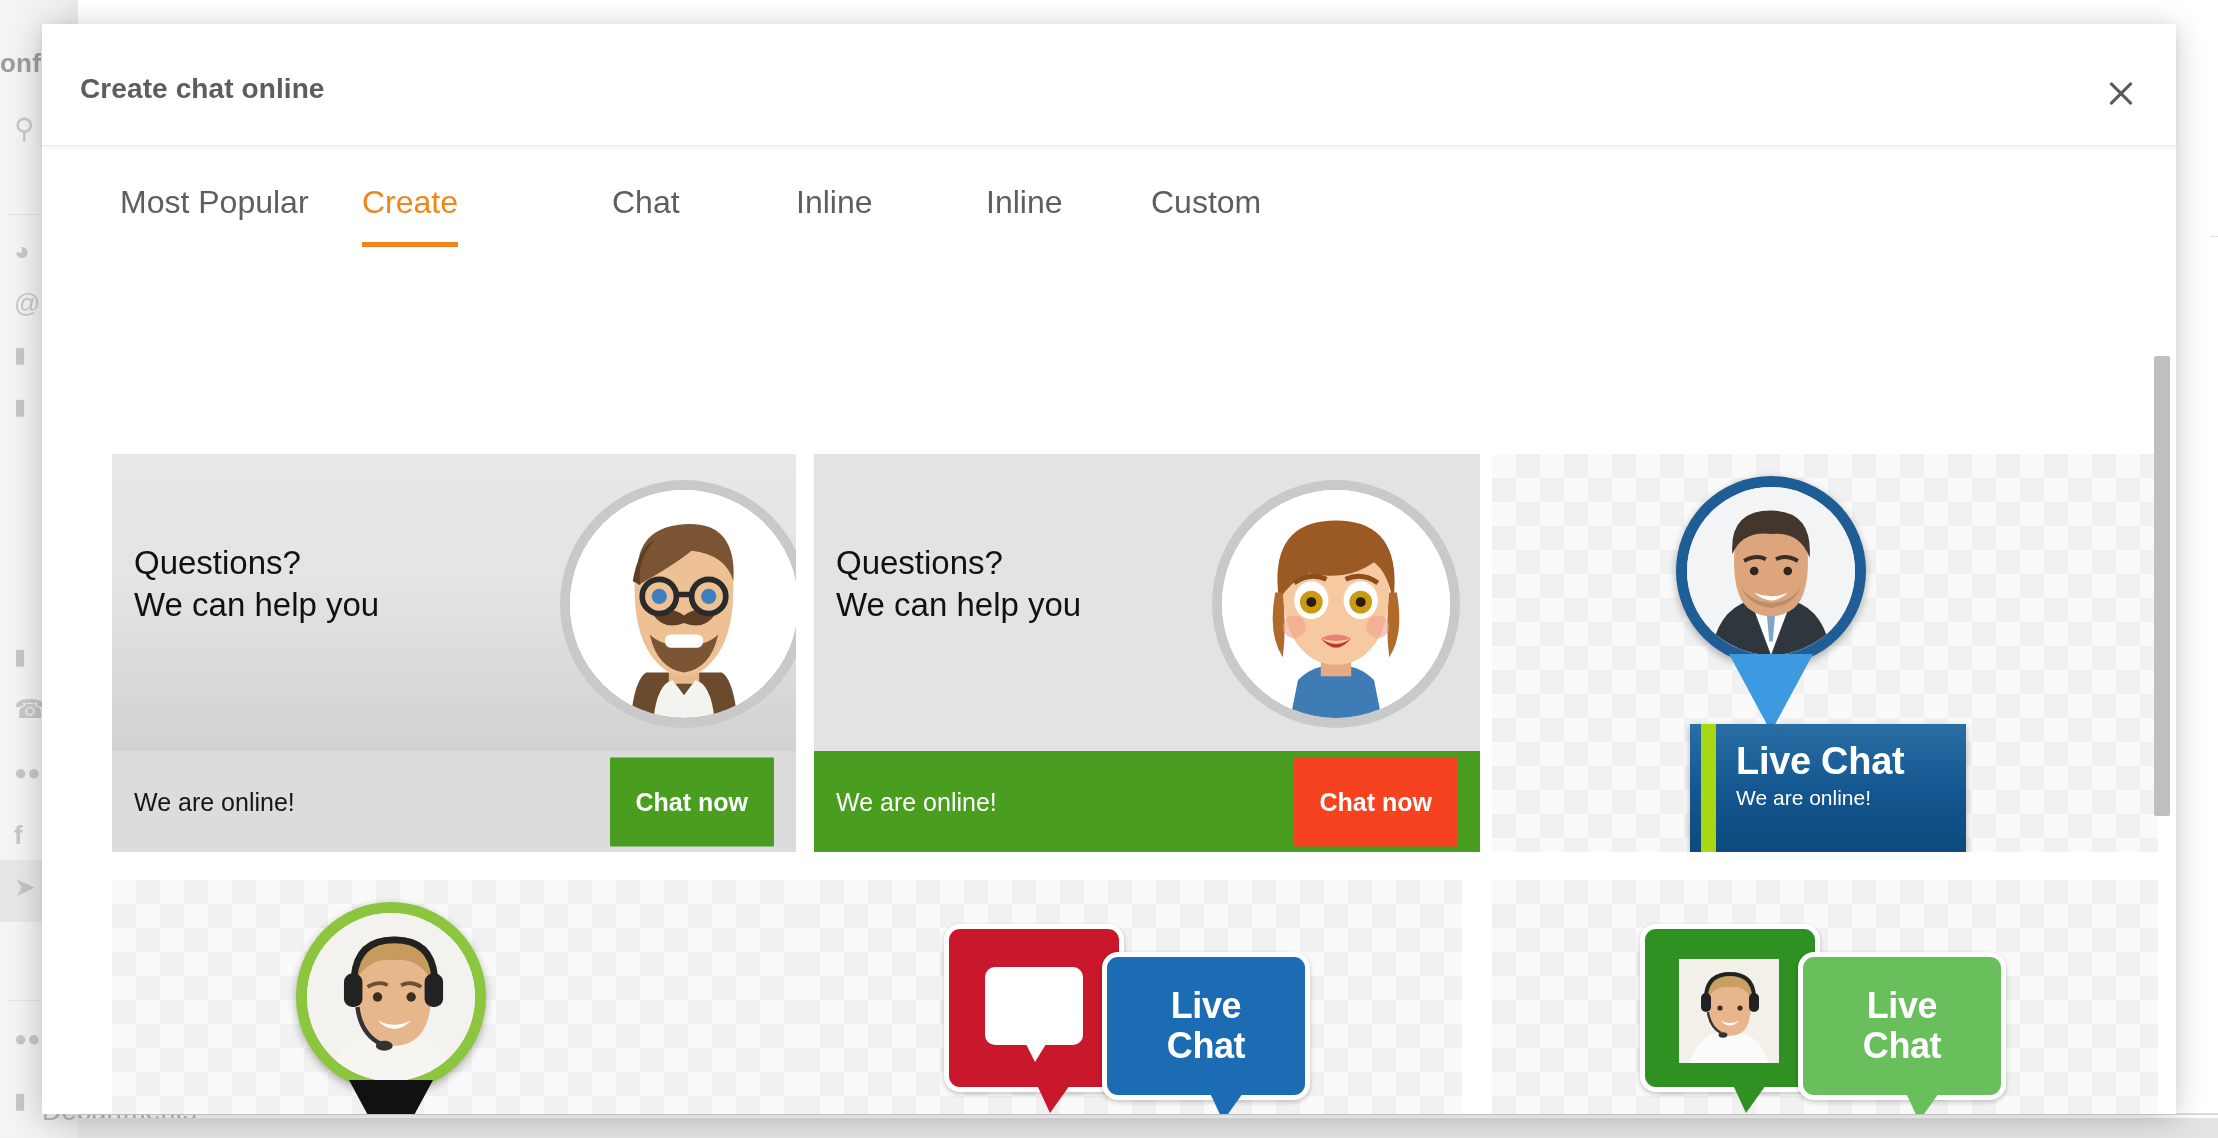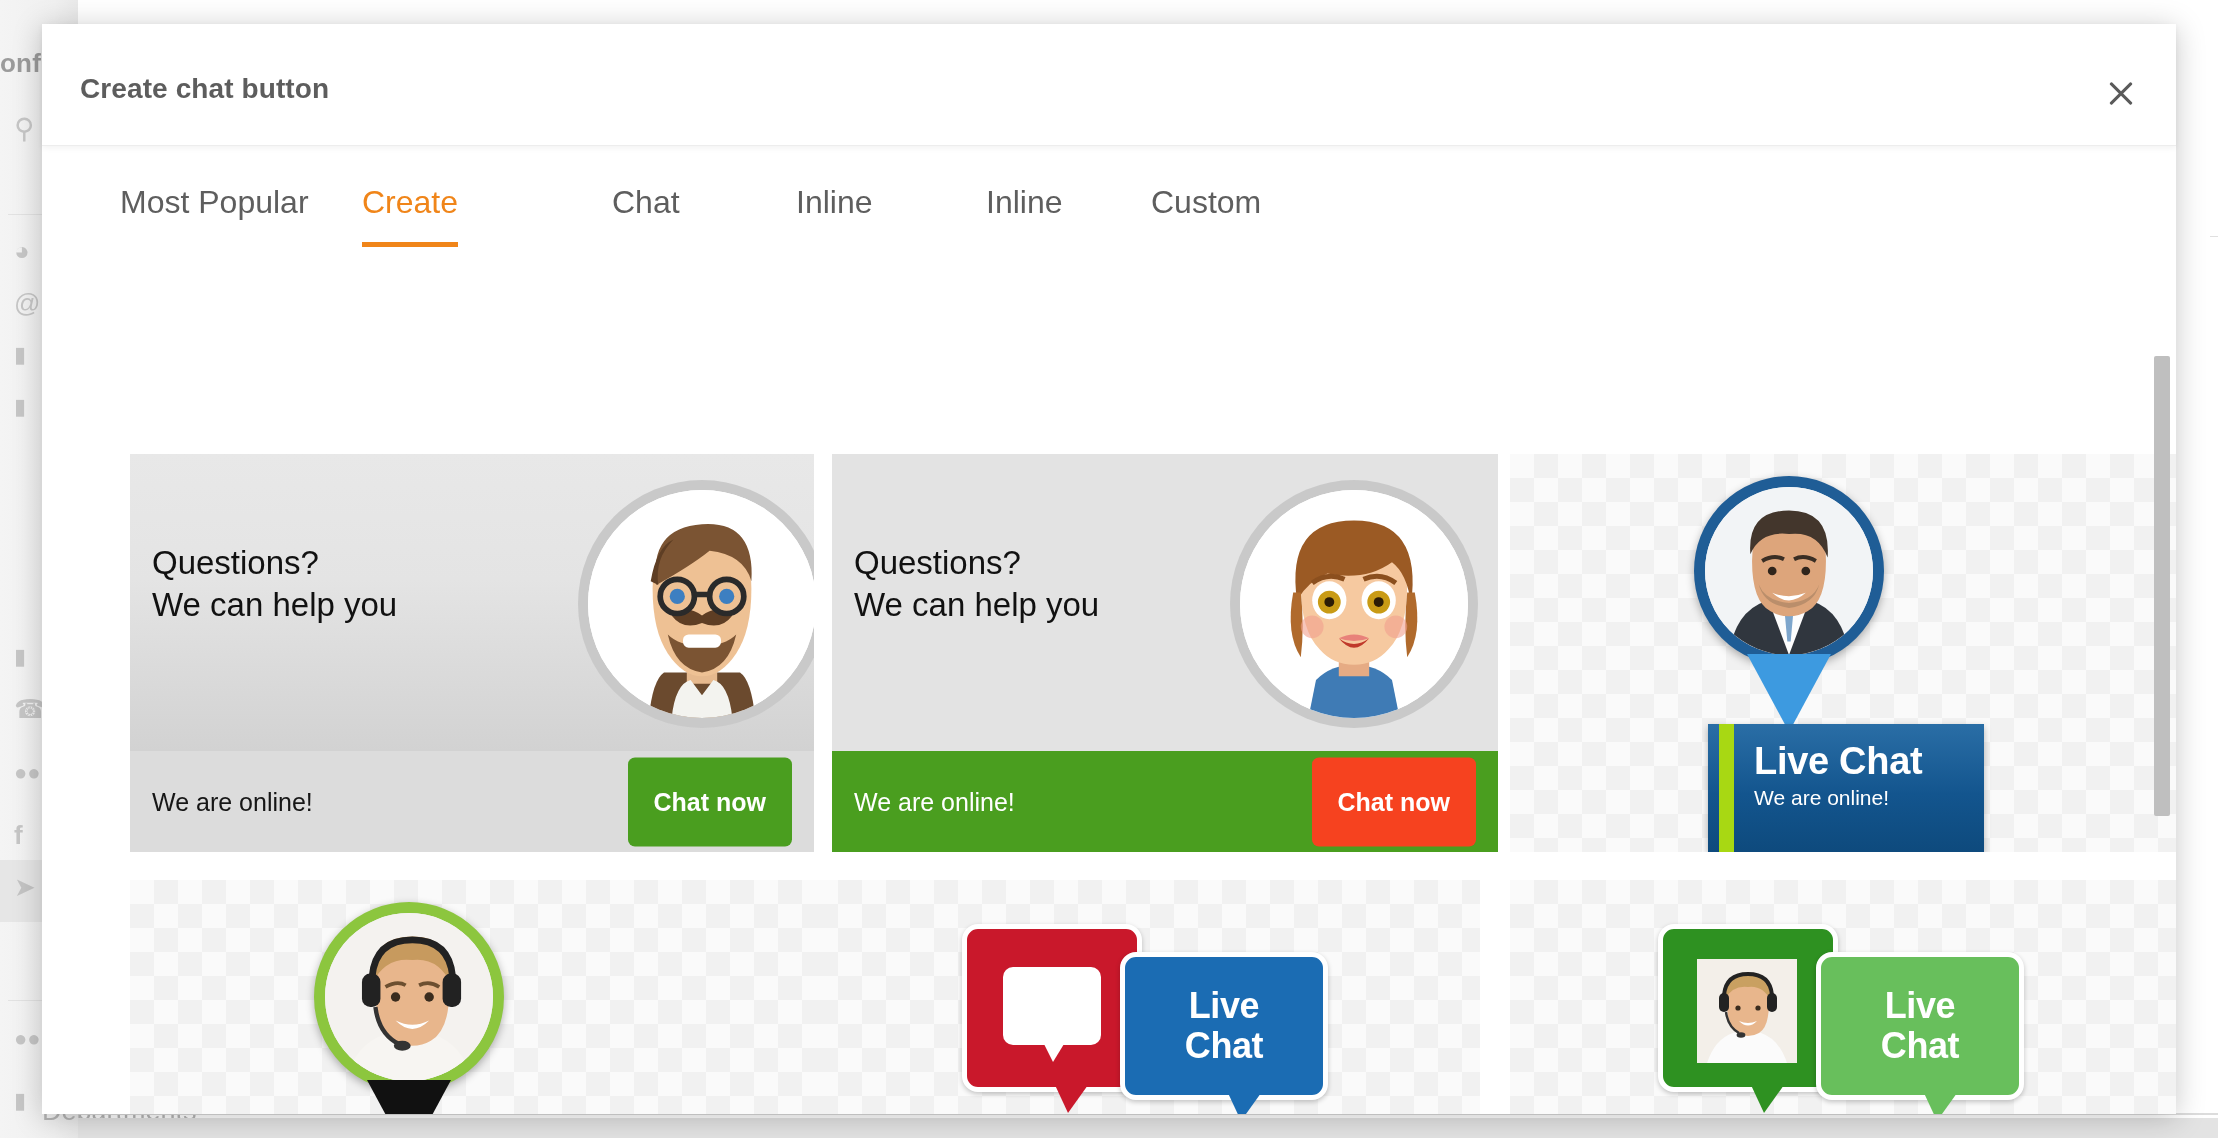--- a/index.html
+++ b/index.html
@@ -102,21 +102,21 @@
     padding-bottom: 26px;
   }
   .tab.active { color: #f08519; }
   .tab-underline {
     position: absolute; left: 0; bottom: 0; height: 5px; width: 100%;
     background: #f08519;
   }
 
   
   #grid {
-    position: absolute; left: 88px; top: 308px;
+    position: absolute; left: 70px; top: 308px;
     width: 2046px; height: 484px;
   }
   .card {
     position: absolute;
     overflow: hidden;
     background: #fff;
   }
   .checker {
     background-color: #fafafa;
     background-image:
@@ -146,21 +146,21 @@
   .qcard-foot.gray  { background: #dcdcdc; }
   .qcard-foot.green { background: #4a9e1f; }
   .qcard-status {
     position: absolute; left: 22px; top: 50%; transform: translateY(-50%);
     font-size: 25px; white-space: nowrap;
   }
   .qcard-status.dark  { color: #161616; }
   .qcard-status.light { color: #ffffff; }
   .qcard-btn {
     position: absolute; right: 22px; top: 50%; transform: translateY(-50%);
-    padding: 30px 26px; border-radius: 7px;
+    padding: 30px 26px; border-radius: 1px;
     font-size: 25px; font-weight: bold; color: #fff; white-space: nowrap;
     cursor: pointer; border: none;
     font-family: "Liberation Sans", sans-serif;
   }
   .qcard-btn.green  { background: #4a9e1f; }
   .qcard-btn.orange { background: #f6421f; }
 
   
   .avatar-ring {
     position: absolute; border-radius: 50%;
@@ -278,21 +278,21 @@
   <div class="bg-topword">onfi</div>
   <div class="bg-bottomword">Departments</div>
   <div class="bg-main-divider2"></div>
   <div class="bg-main-divider"></div>
   <div class="bg-right-rule"></div>
 </div>
 
 <div id="modal">
 
   <div id="modal-header">
-    <div id="modal-title">Create chat button</div>
+    <div id="modal-title">Create chat online</div>
     <div id="modal-close"></div>
   </div>
 
   <div id="modal-body">
 
     <div id="tabs">
       <div class="tab" style="left:78px">Most Popular</div>
       <div class="tab active" style="left:320px">
         <span>Create</span>
         <div class="tab-underline"></div>

